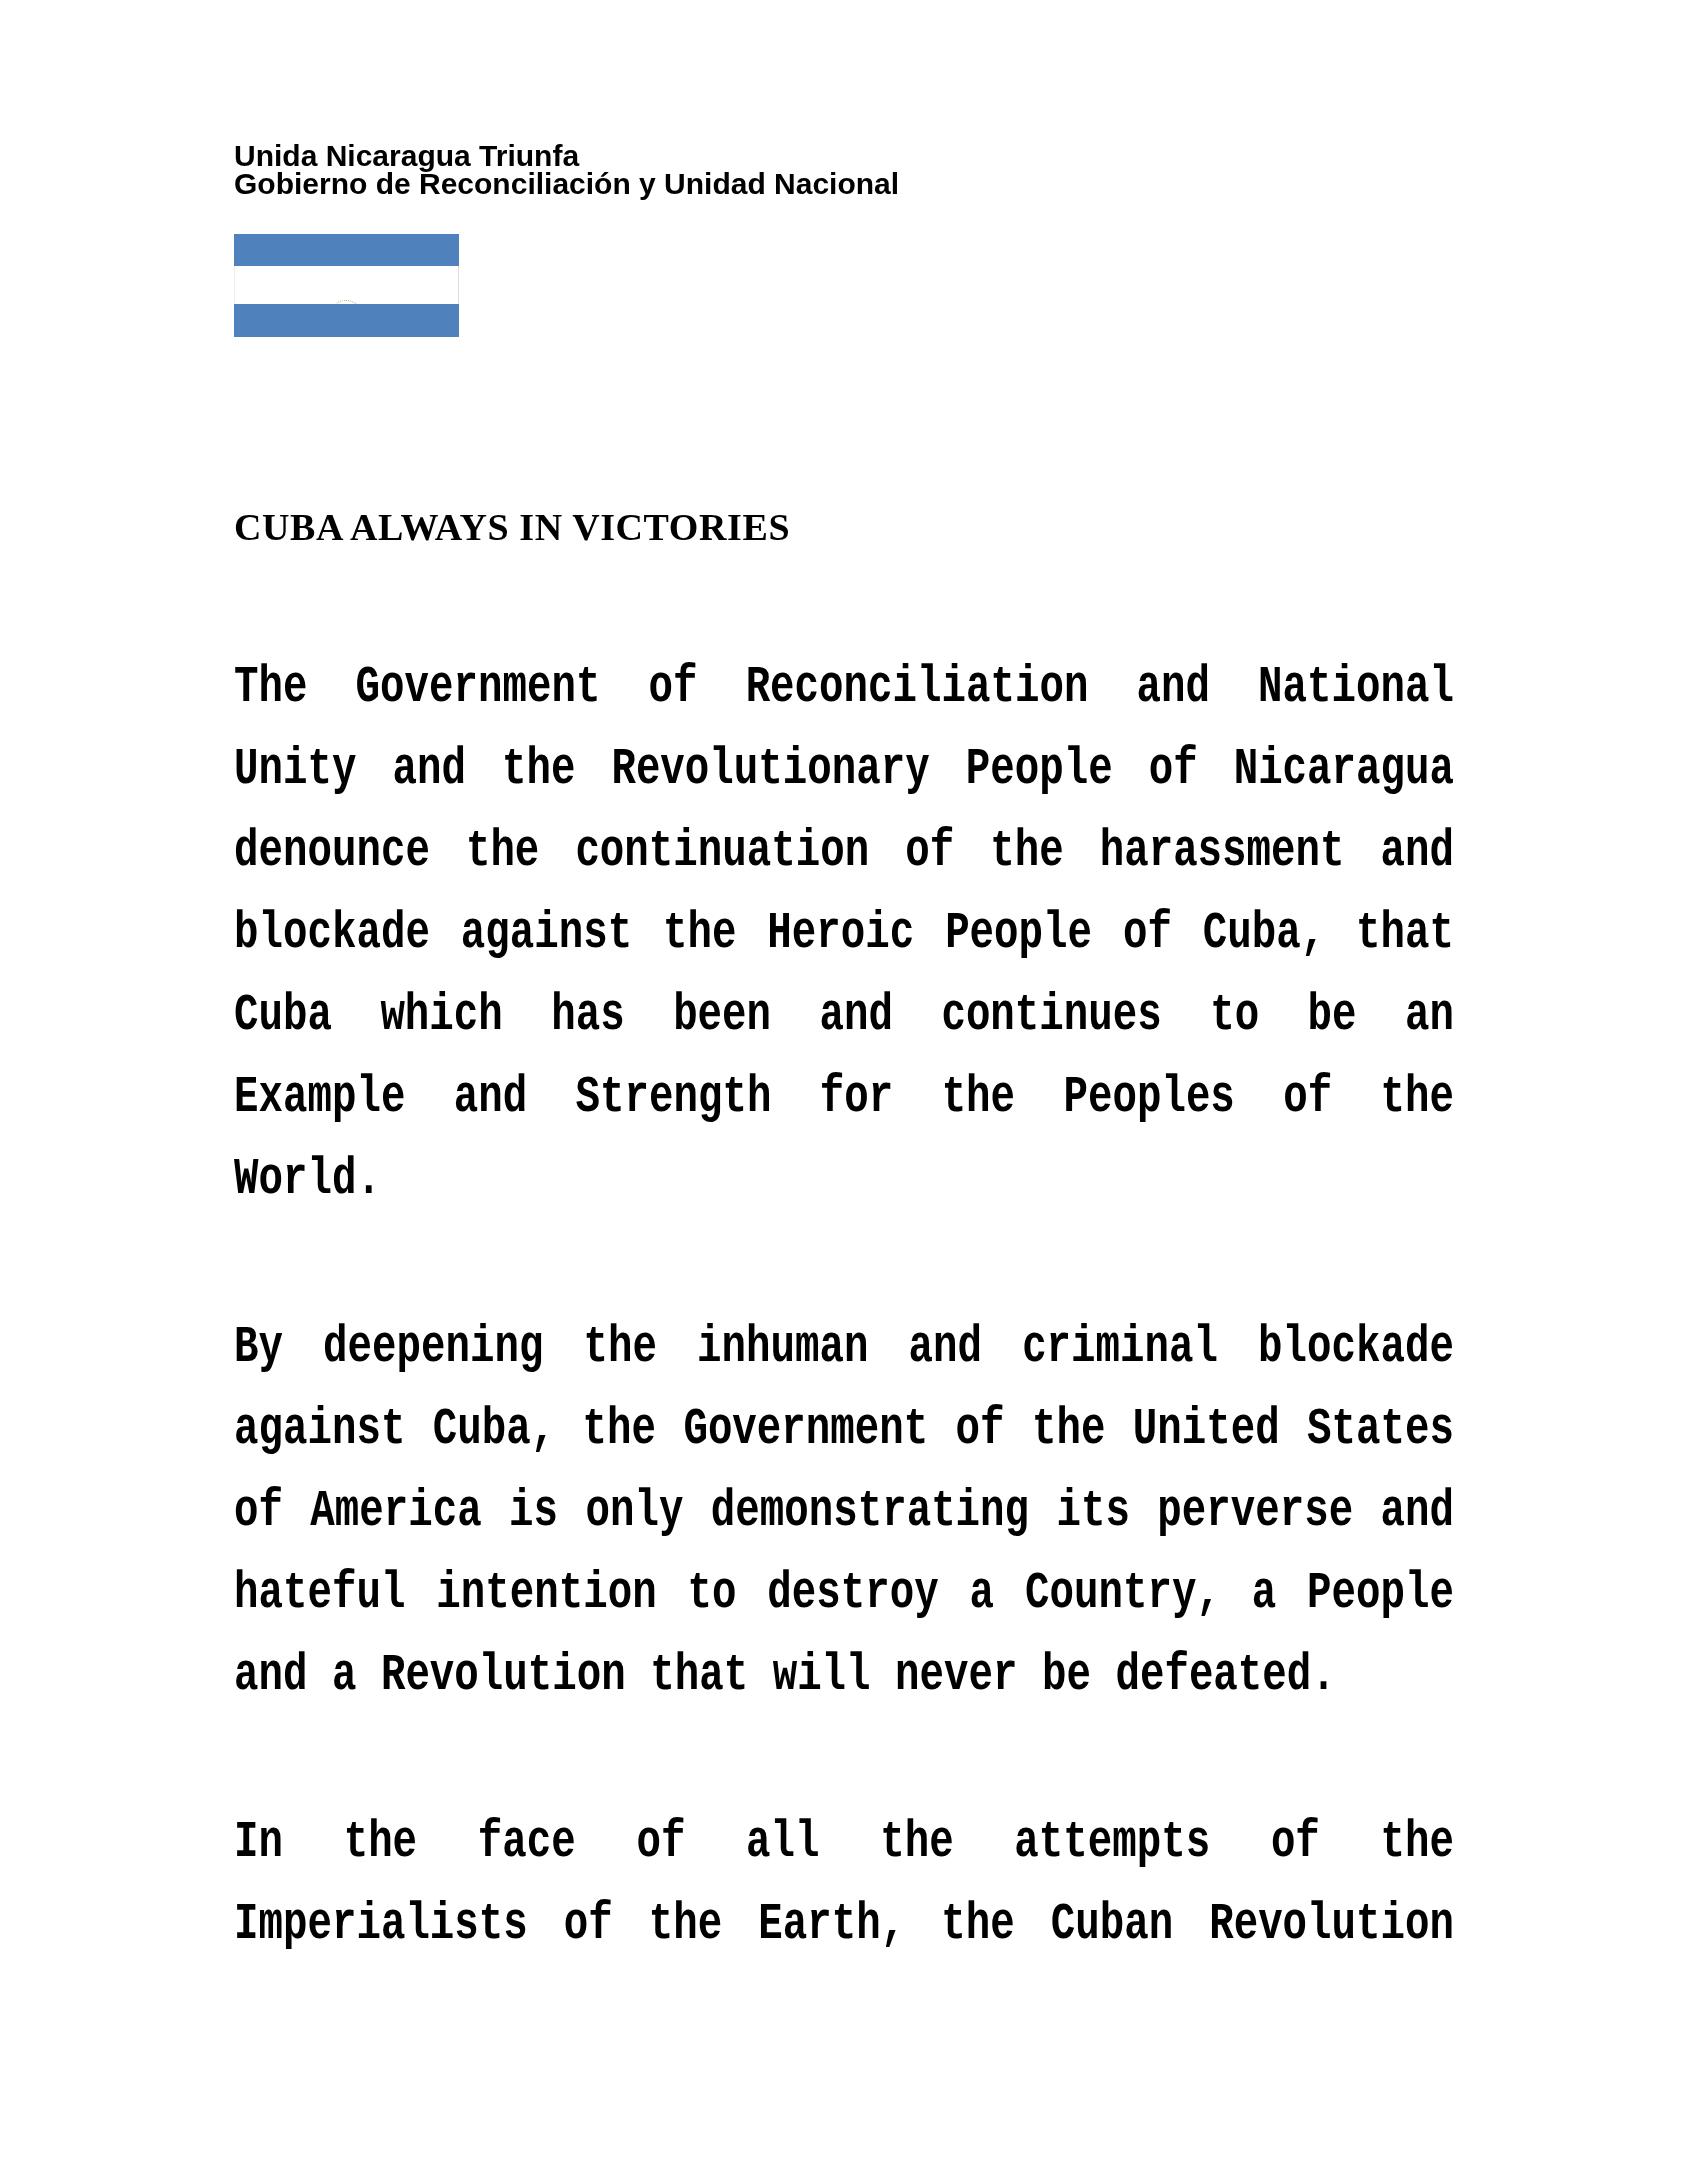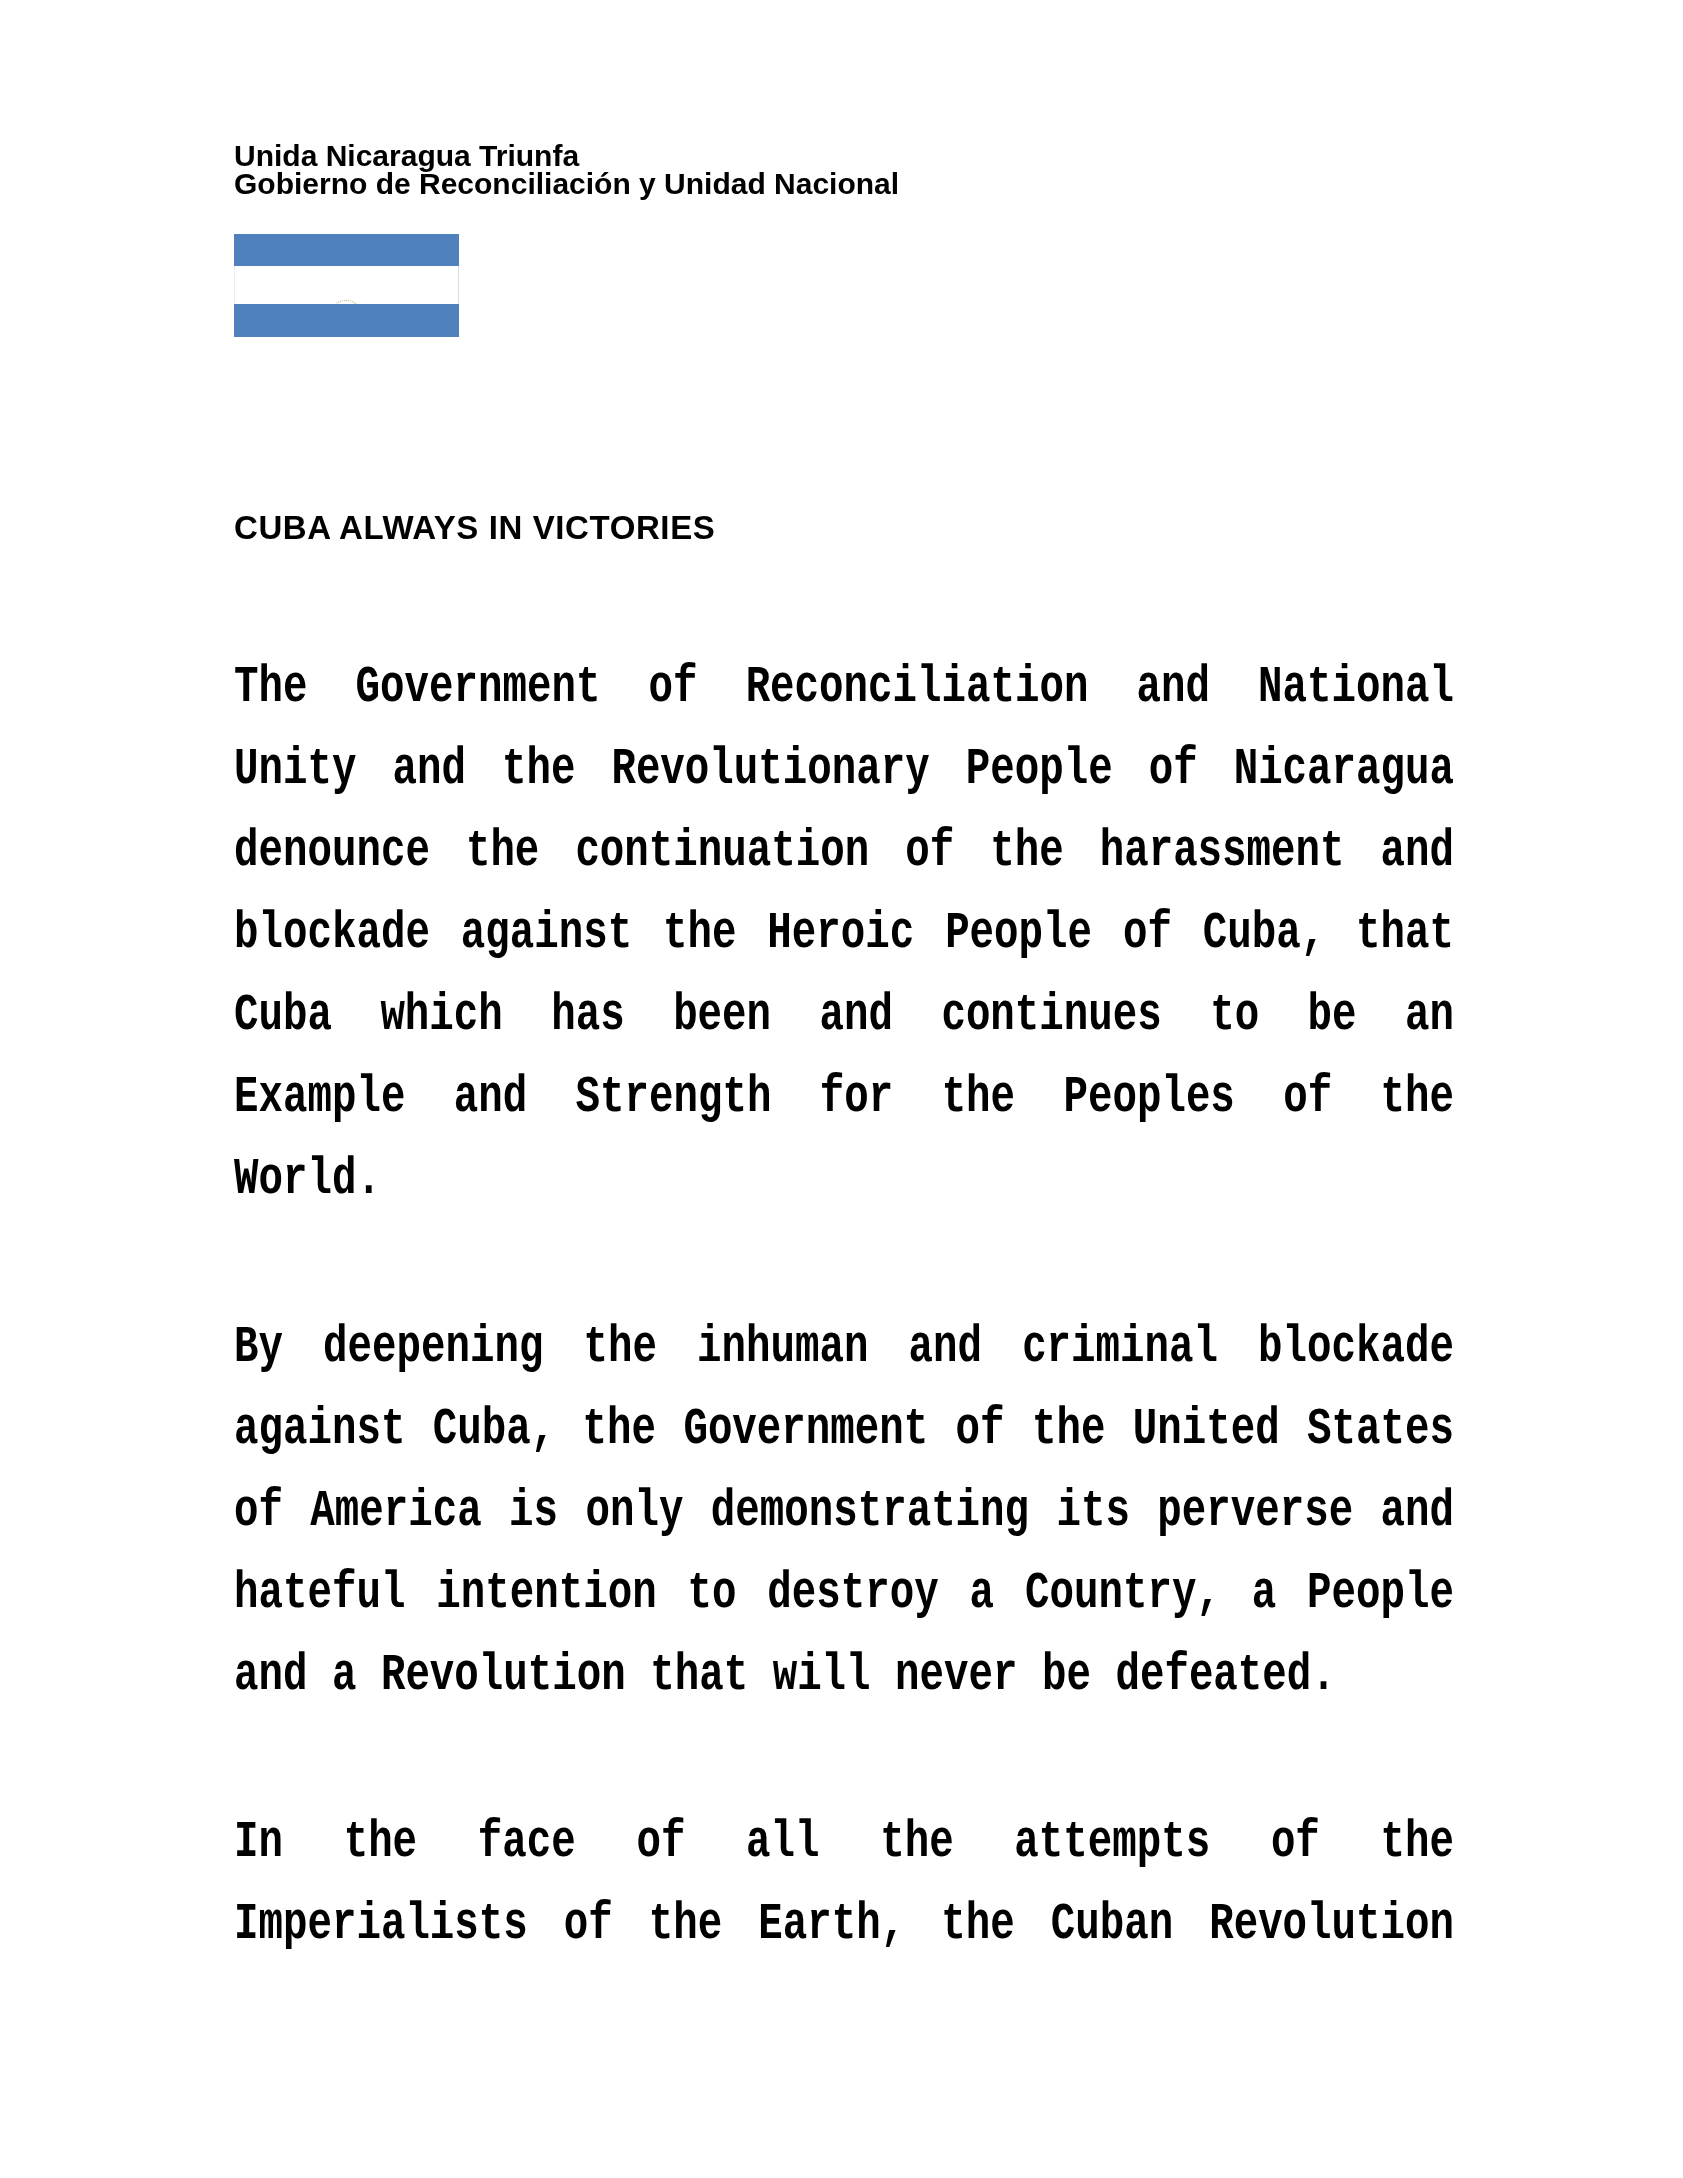--- a/index.html
+++ b/index.html
@@ -61,23 +61,23 @@
     border-radius: 50%;
     border: 1px dotted #c9b37a;
     box-sizing: border-box;
   }
   .emblem svg { position: absolute; left: 0; top: 0; }
 
   .title {
     position: absolute;
     left: 234px;
     top: 498px;
-    font-family: Liberation Sans, sans-serif;
+    font-family: Liberation Serif, serif;
     font-weight: bold;
-    font-size: 33px;
+    font-size: 38px;
     line-height: 59px;
     white-space: pre;
     letter-spacing: 0.6px;
   }
 
   .body-text {
     position: absolute;
     left: 234px;
     top: 0;
     width: 1525px;

